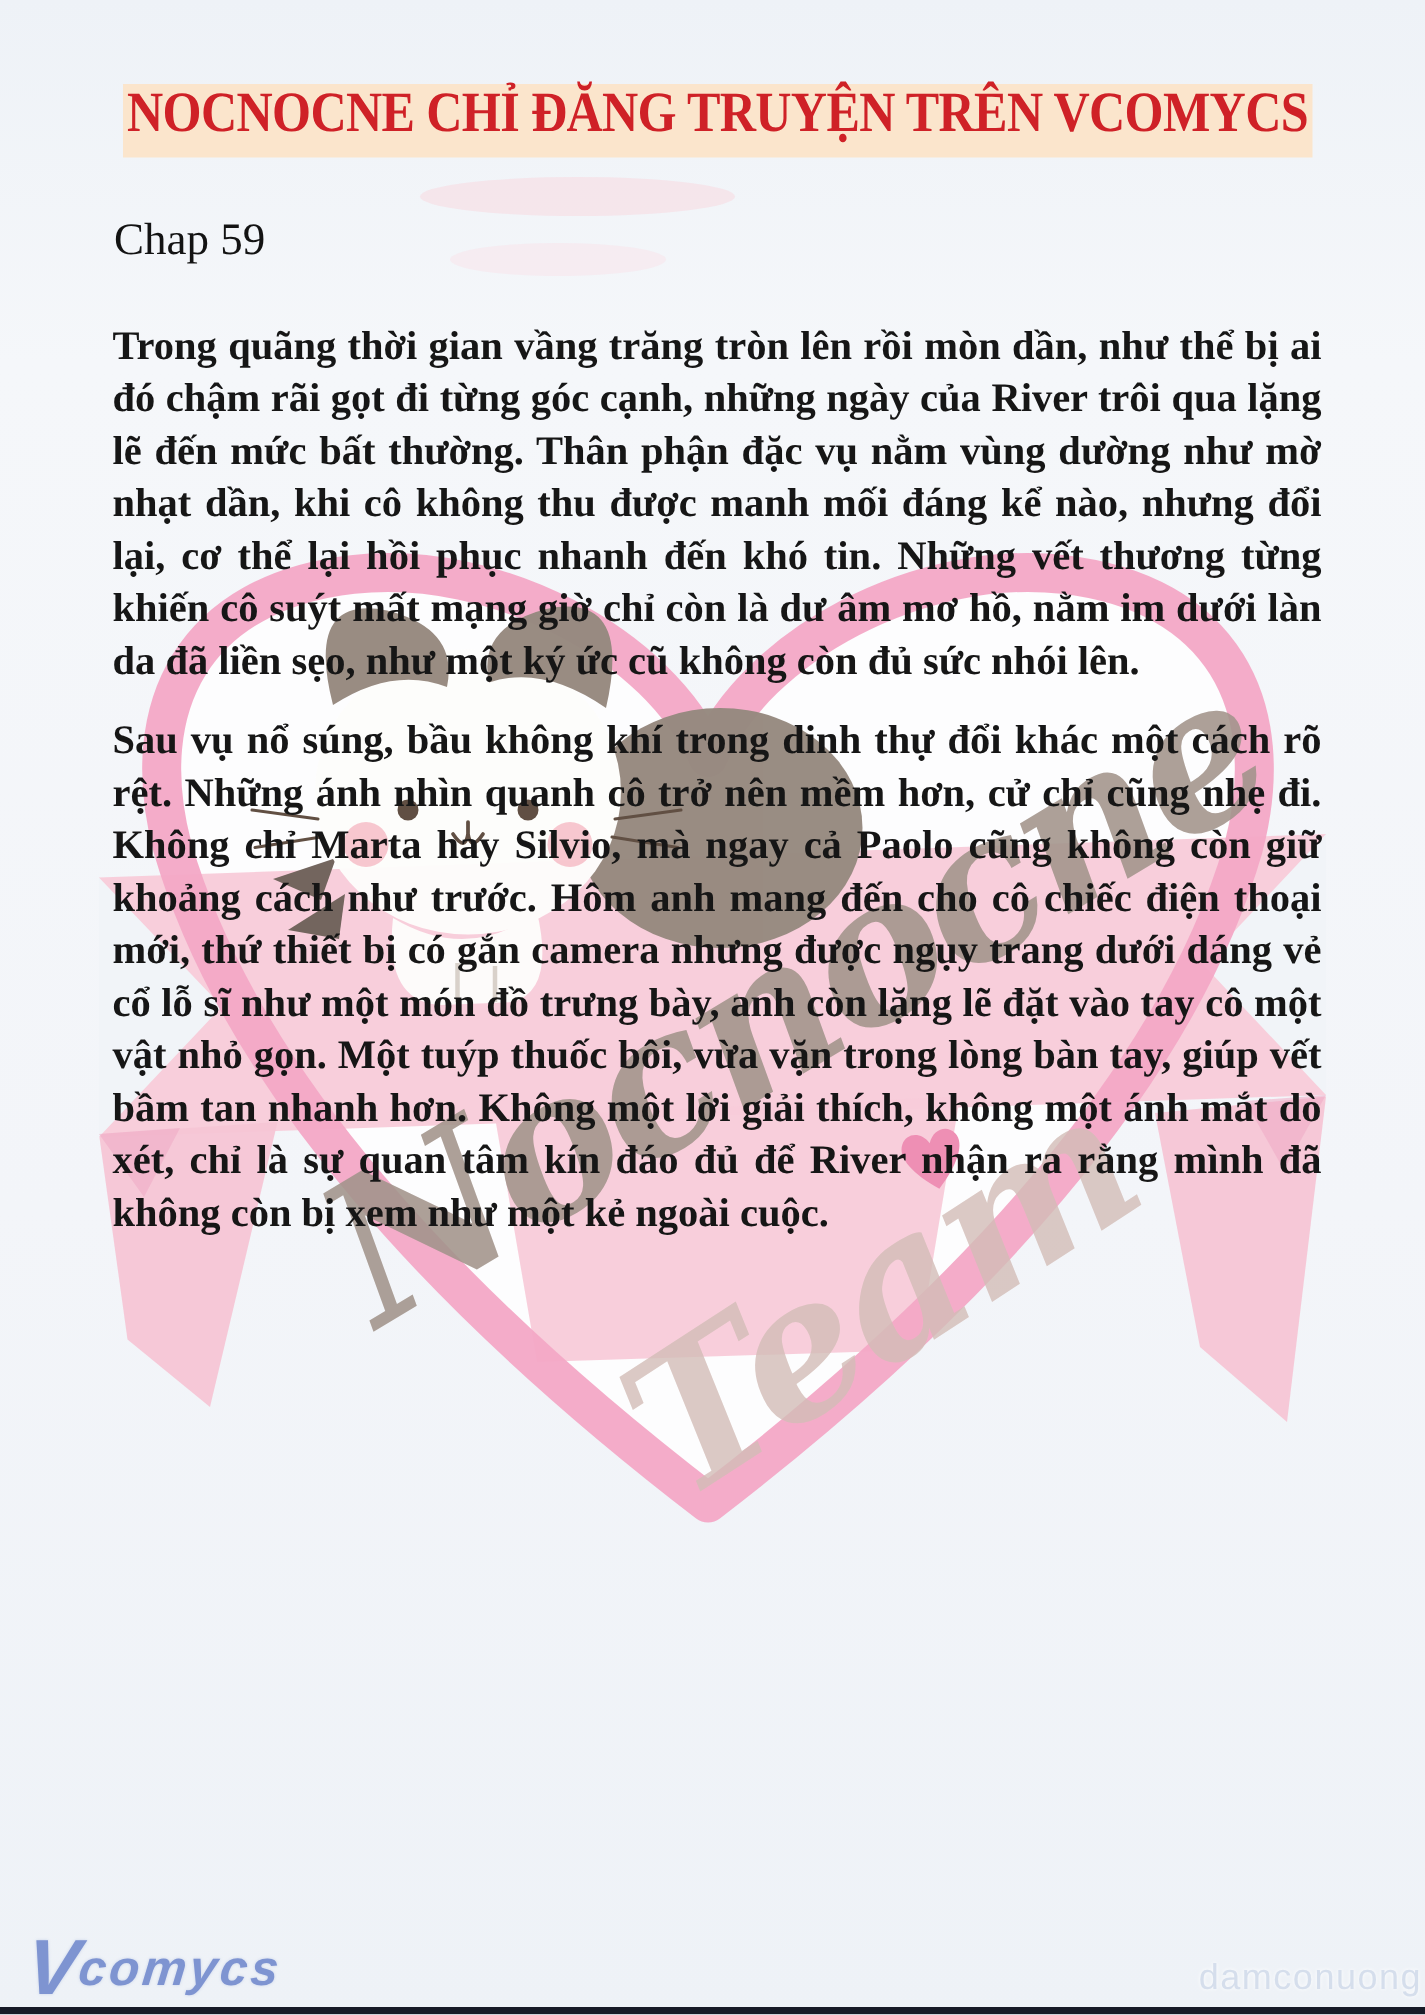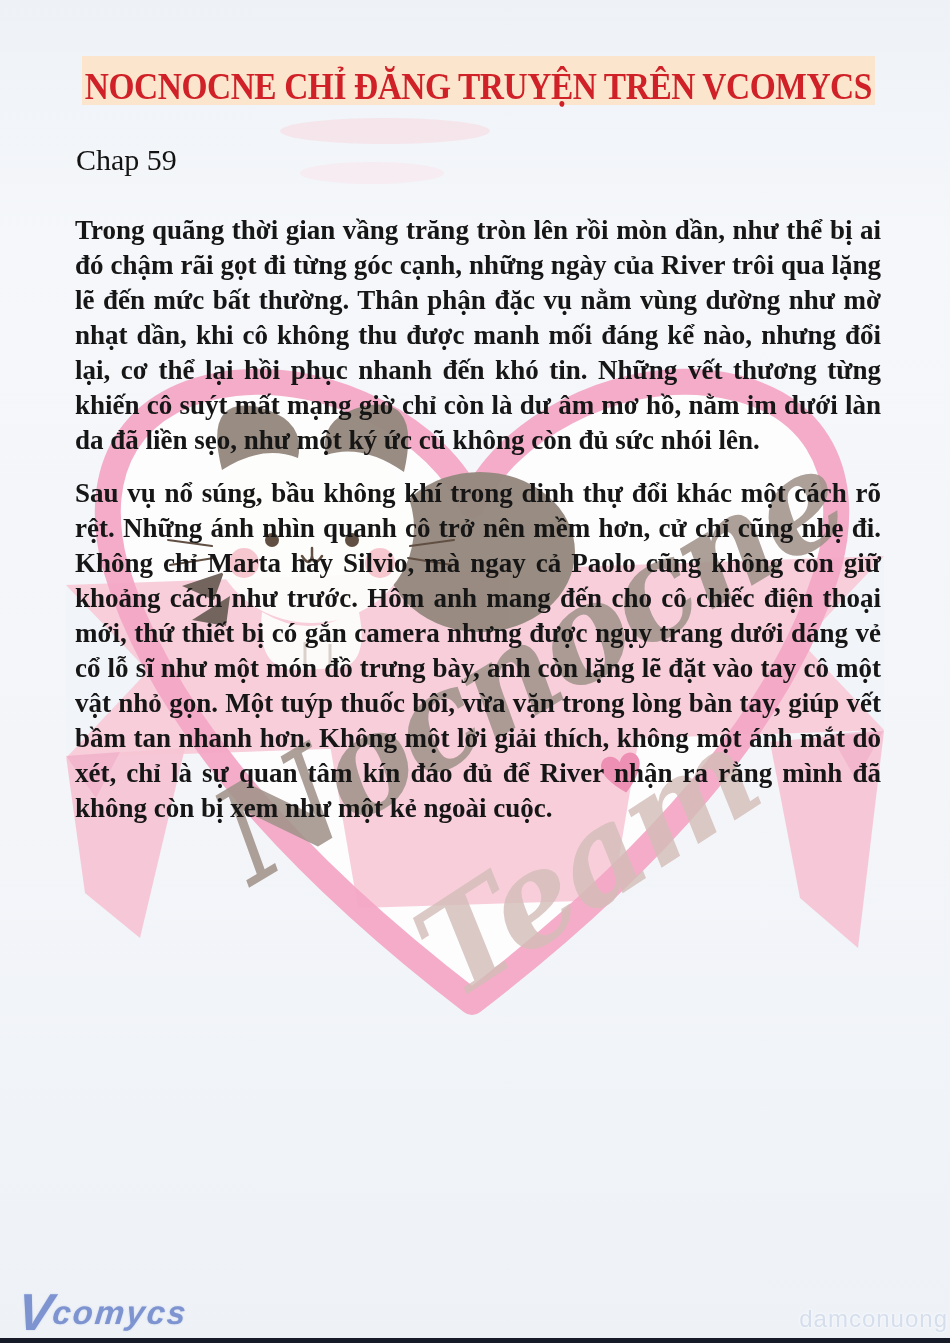--- a/index.html
+++ b/index.html
@@ -8,21 +8,21 @@
     width:950px;height:1343px;
     margin:0 auto;
     background:linear-gradient(180deg,#eef2f7 0%,#f5f7fa 18%,#f3f5f9 60%,#eef2f7 100%);
     overflow:hidden;
     font-family:"Liberation Serif", serif;
   }
   .wm{position:absolute;inset:0;pointer-events:none;}
   .banner{
     position:absolute;left:82px;top:56px;width:793px;height:49px;
     background:#fbe5cc;
-    display:flex;align-items:flex-end;justify-content:center;
+    display:flex;align-items:flex-start;justify-content:center;
   }
   .banner span{
     display:inline-block;
     font-weight:bold;font-size:38px;line-height:1;
     color:#cf2127;
     letter-spacing:-0.5px;
     transform:scaleX(0.88);
     white-space:nowrap;
     font-family:"Liberation Serif", serif;
   }

